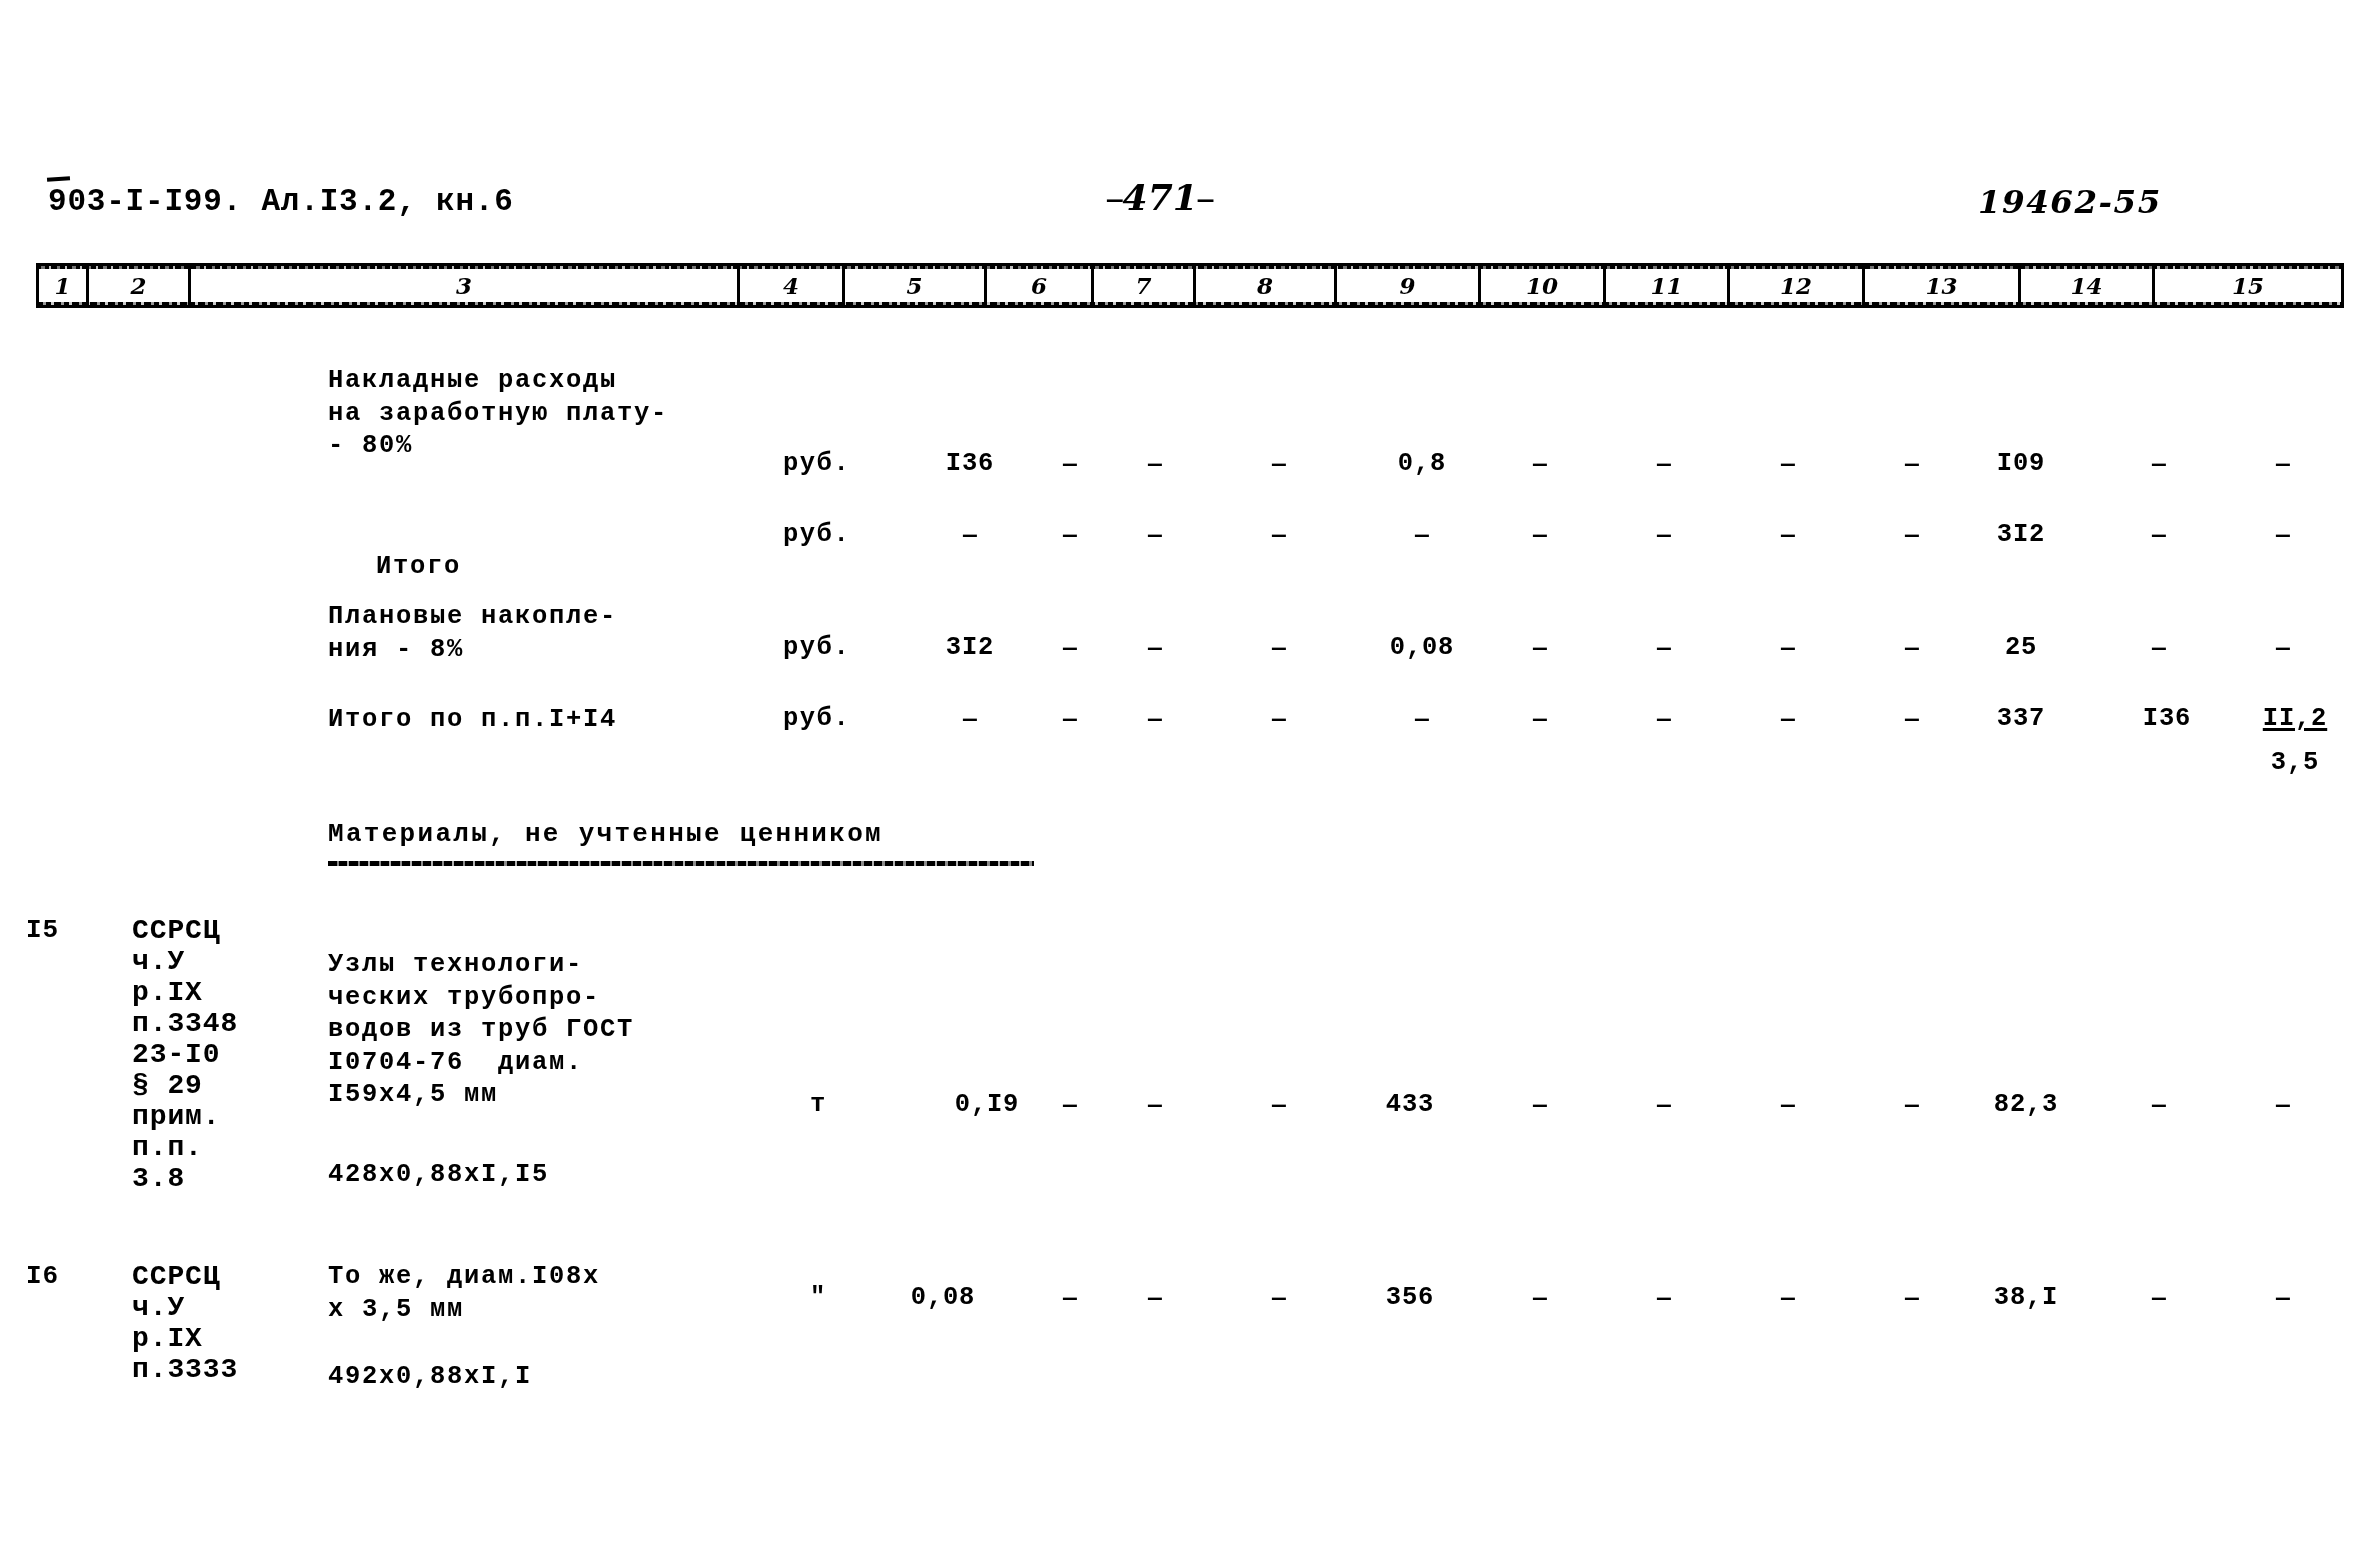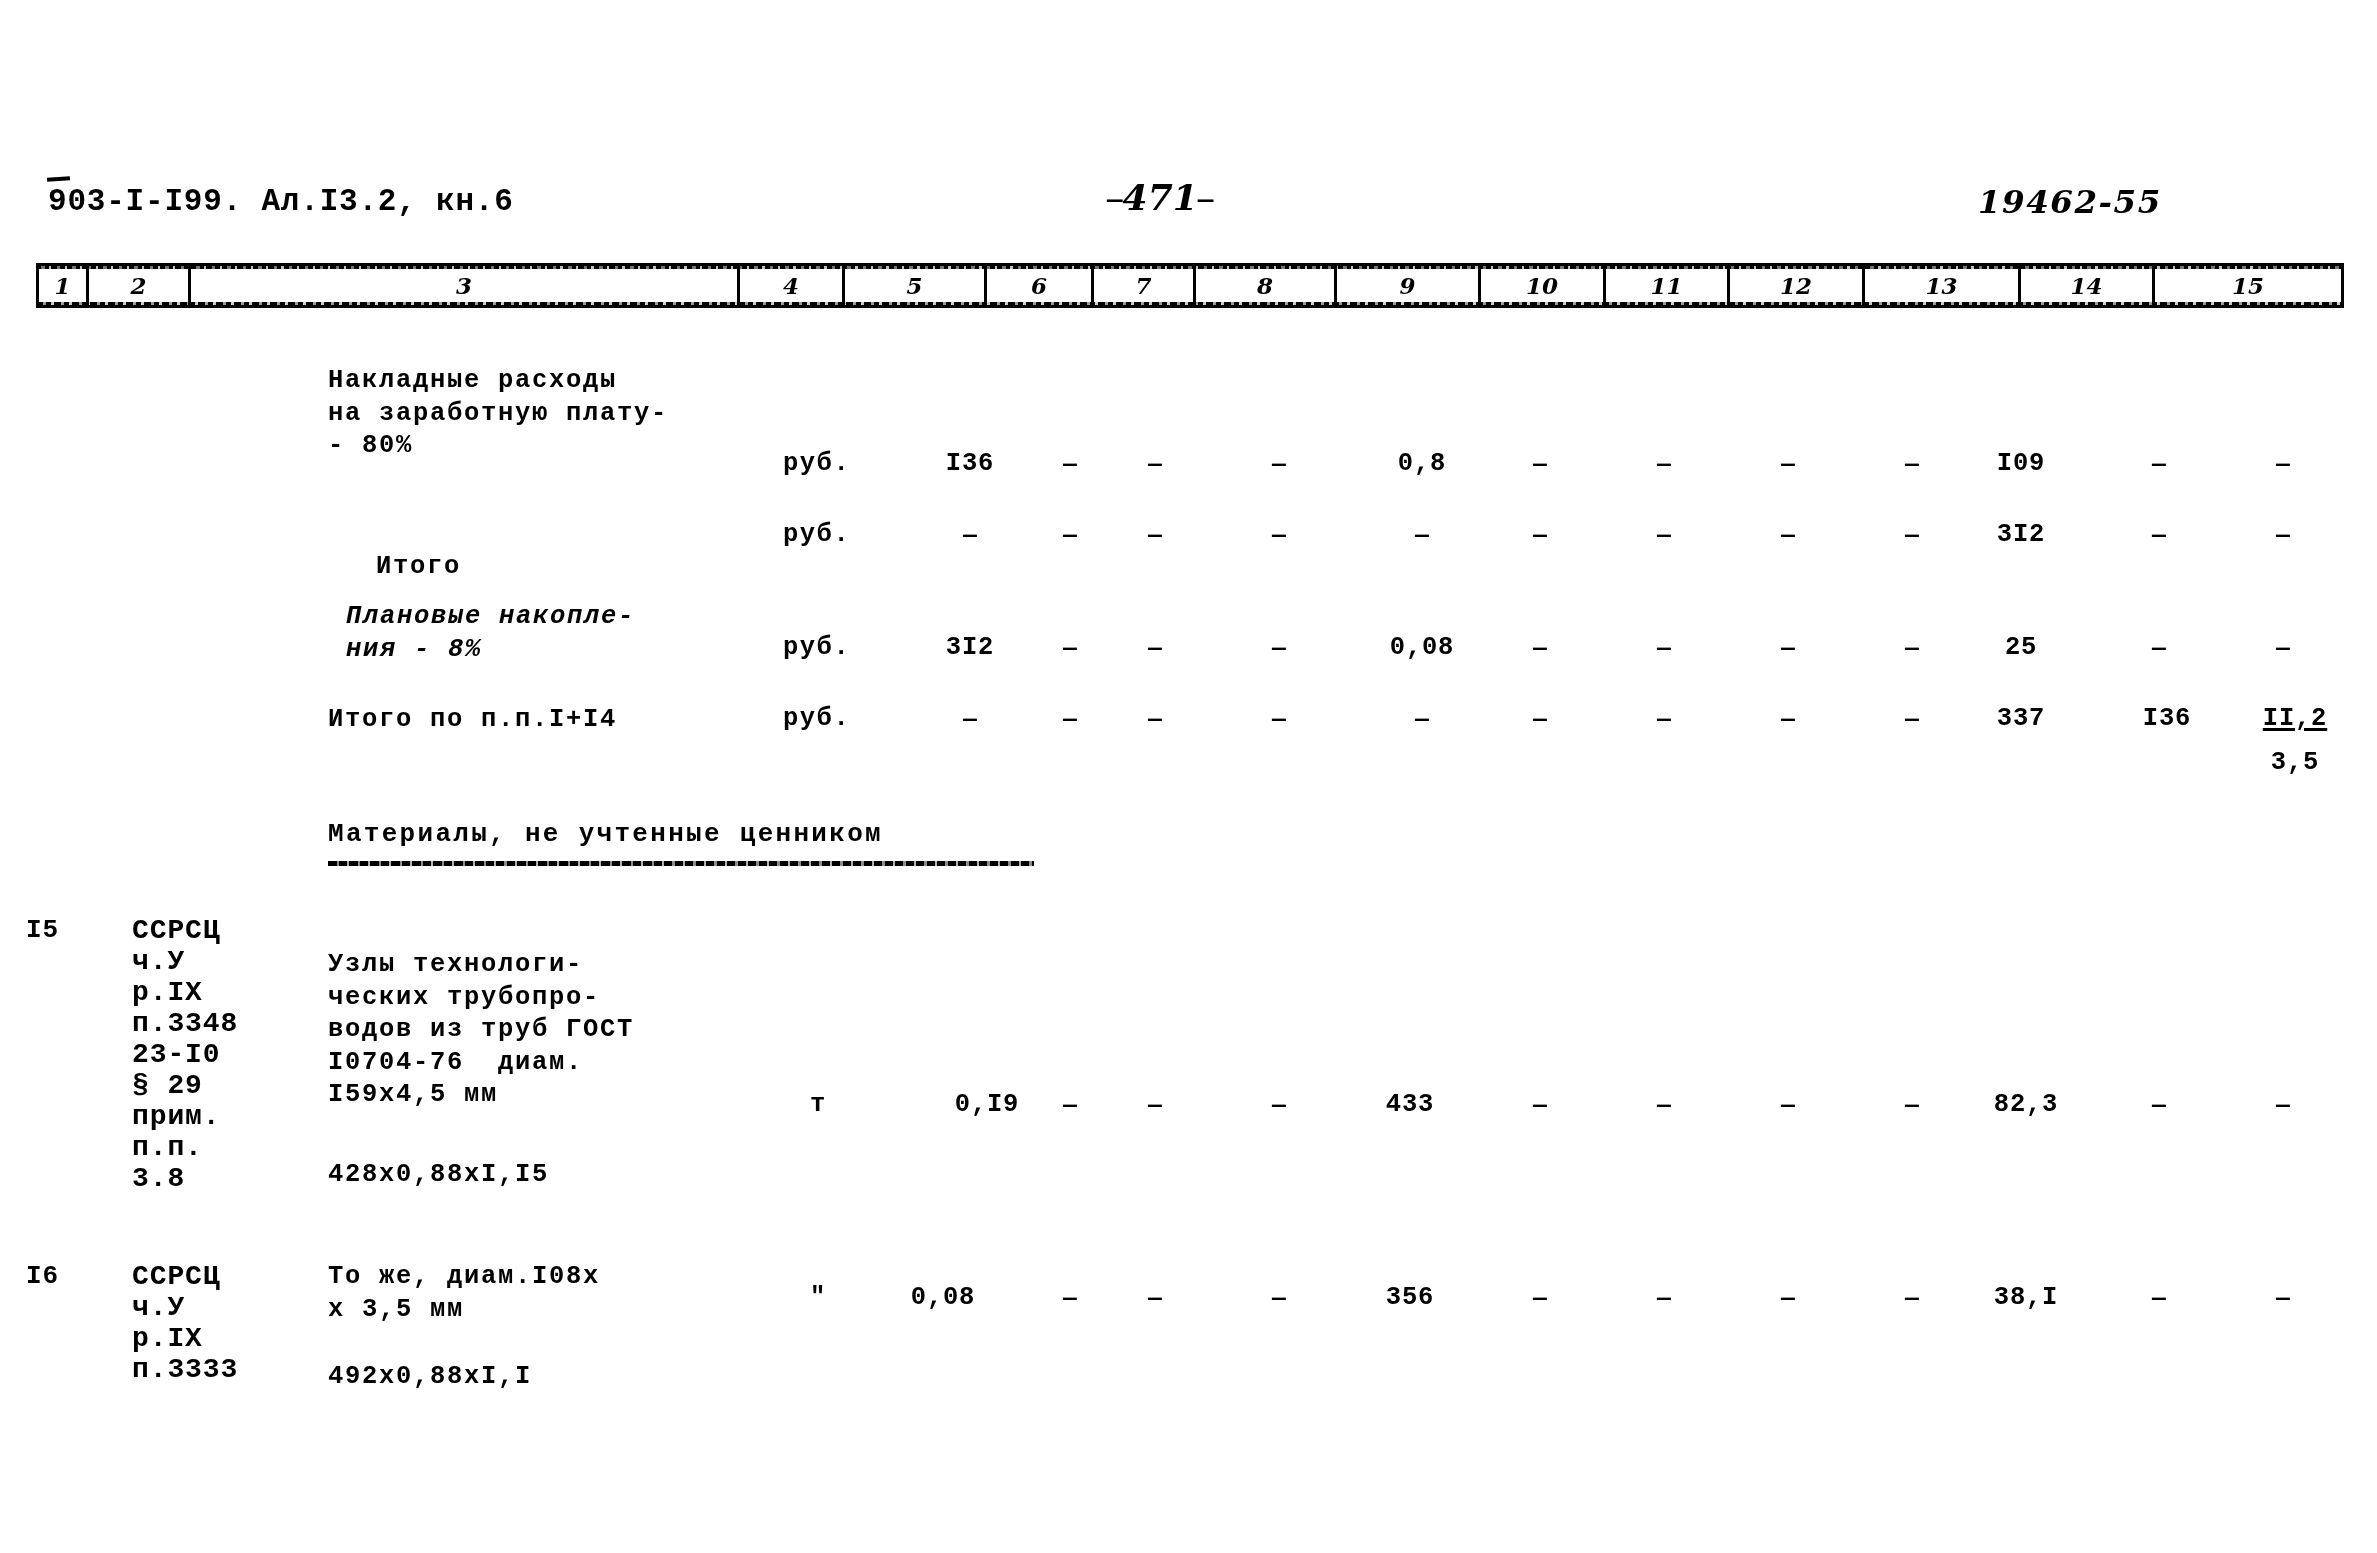--- a/index.html
+++ b/index.html
@@ -234,21 +234,21 @@
   <div class="dash-cell" style="left:1279px; top:523px;">—</div>
   <div class="dash-cell" style="left:1422px; top:523px;">—</div>
   <div class="dash-cell" style="left:1540px; top:523px;">—</div>
   <div class="dash-cell" style="left:1664px; top:523px;">—</div>
   <div class="dash-cell" style="left:1788px; top:523px;">—</div>
   <div class="dash-cell" style="left:1912px; top:523px;">—</div>
   <div class="num" style="left:2021px; top:520px;">3I2</div>
   <div class="dash-cell" style="left:2159px; top:523px;">—</div>
   <div class="dash-cell" style="left:2283px; top:523px;">—</div>
 
-  <div class="tw" style="left:346px; top:601px;font-style:italic;">Плановые накопле-
+  <div class="tw" style="left:328px; top:601px;">Плановые накопле-
 ния - 8%</div>
   <div class="unit" style="left:783px; top:633px;">руб.</div>
   <div class="num" style="left:970px; top:633px;">3I2</div>
   <div class="dash-cell" style="left:1070px; top:636px;">—</div>
   <div class="dash-cell" style="left:1155px; top:636px;">—</div>
   <div class="dash-cell" style="left:1279px; top:636px;">—</div>
   <div class="num" style="left:1422px; top:633px;">0,08</div>
   <div class="dash-cell" style="left:1540px; top:636px;">—</div>
   <div class="dash-cell" style="left:1664px; top:636px;">—</div>
   <div class="dash-cell" style="left:1788px; top:636px;">—</div>

